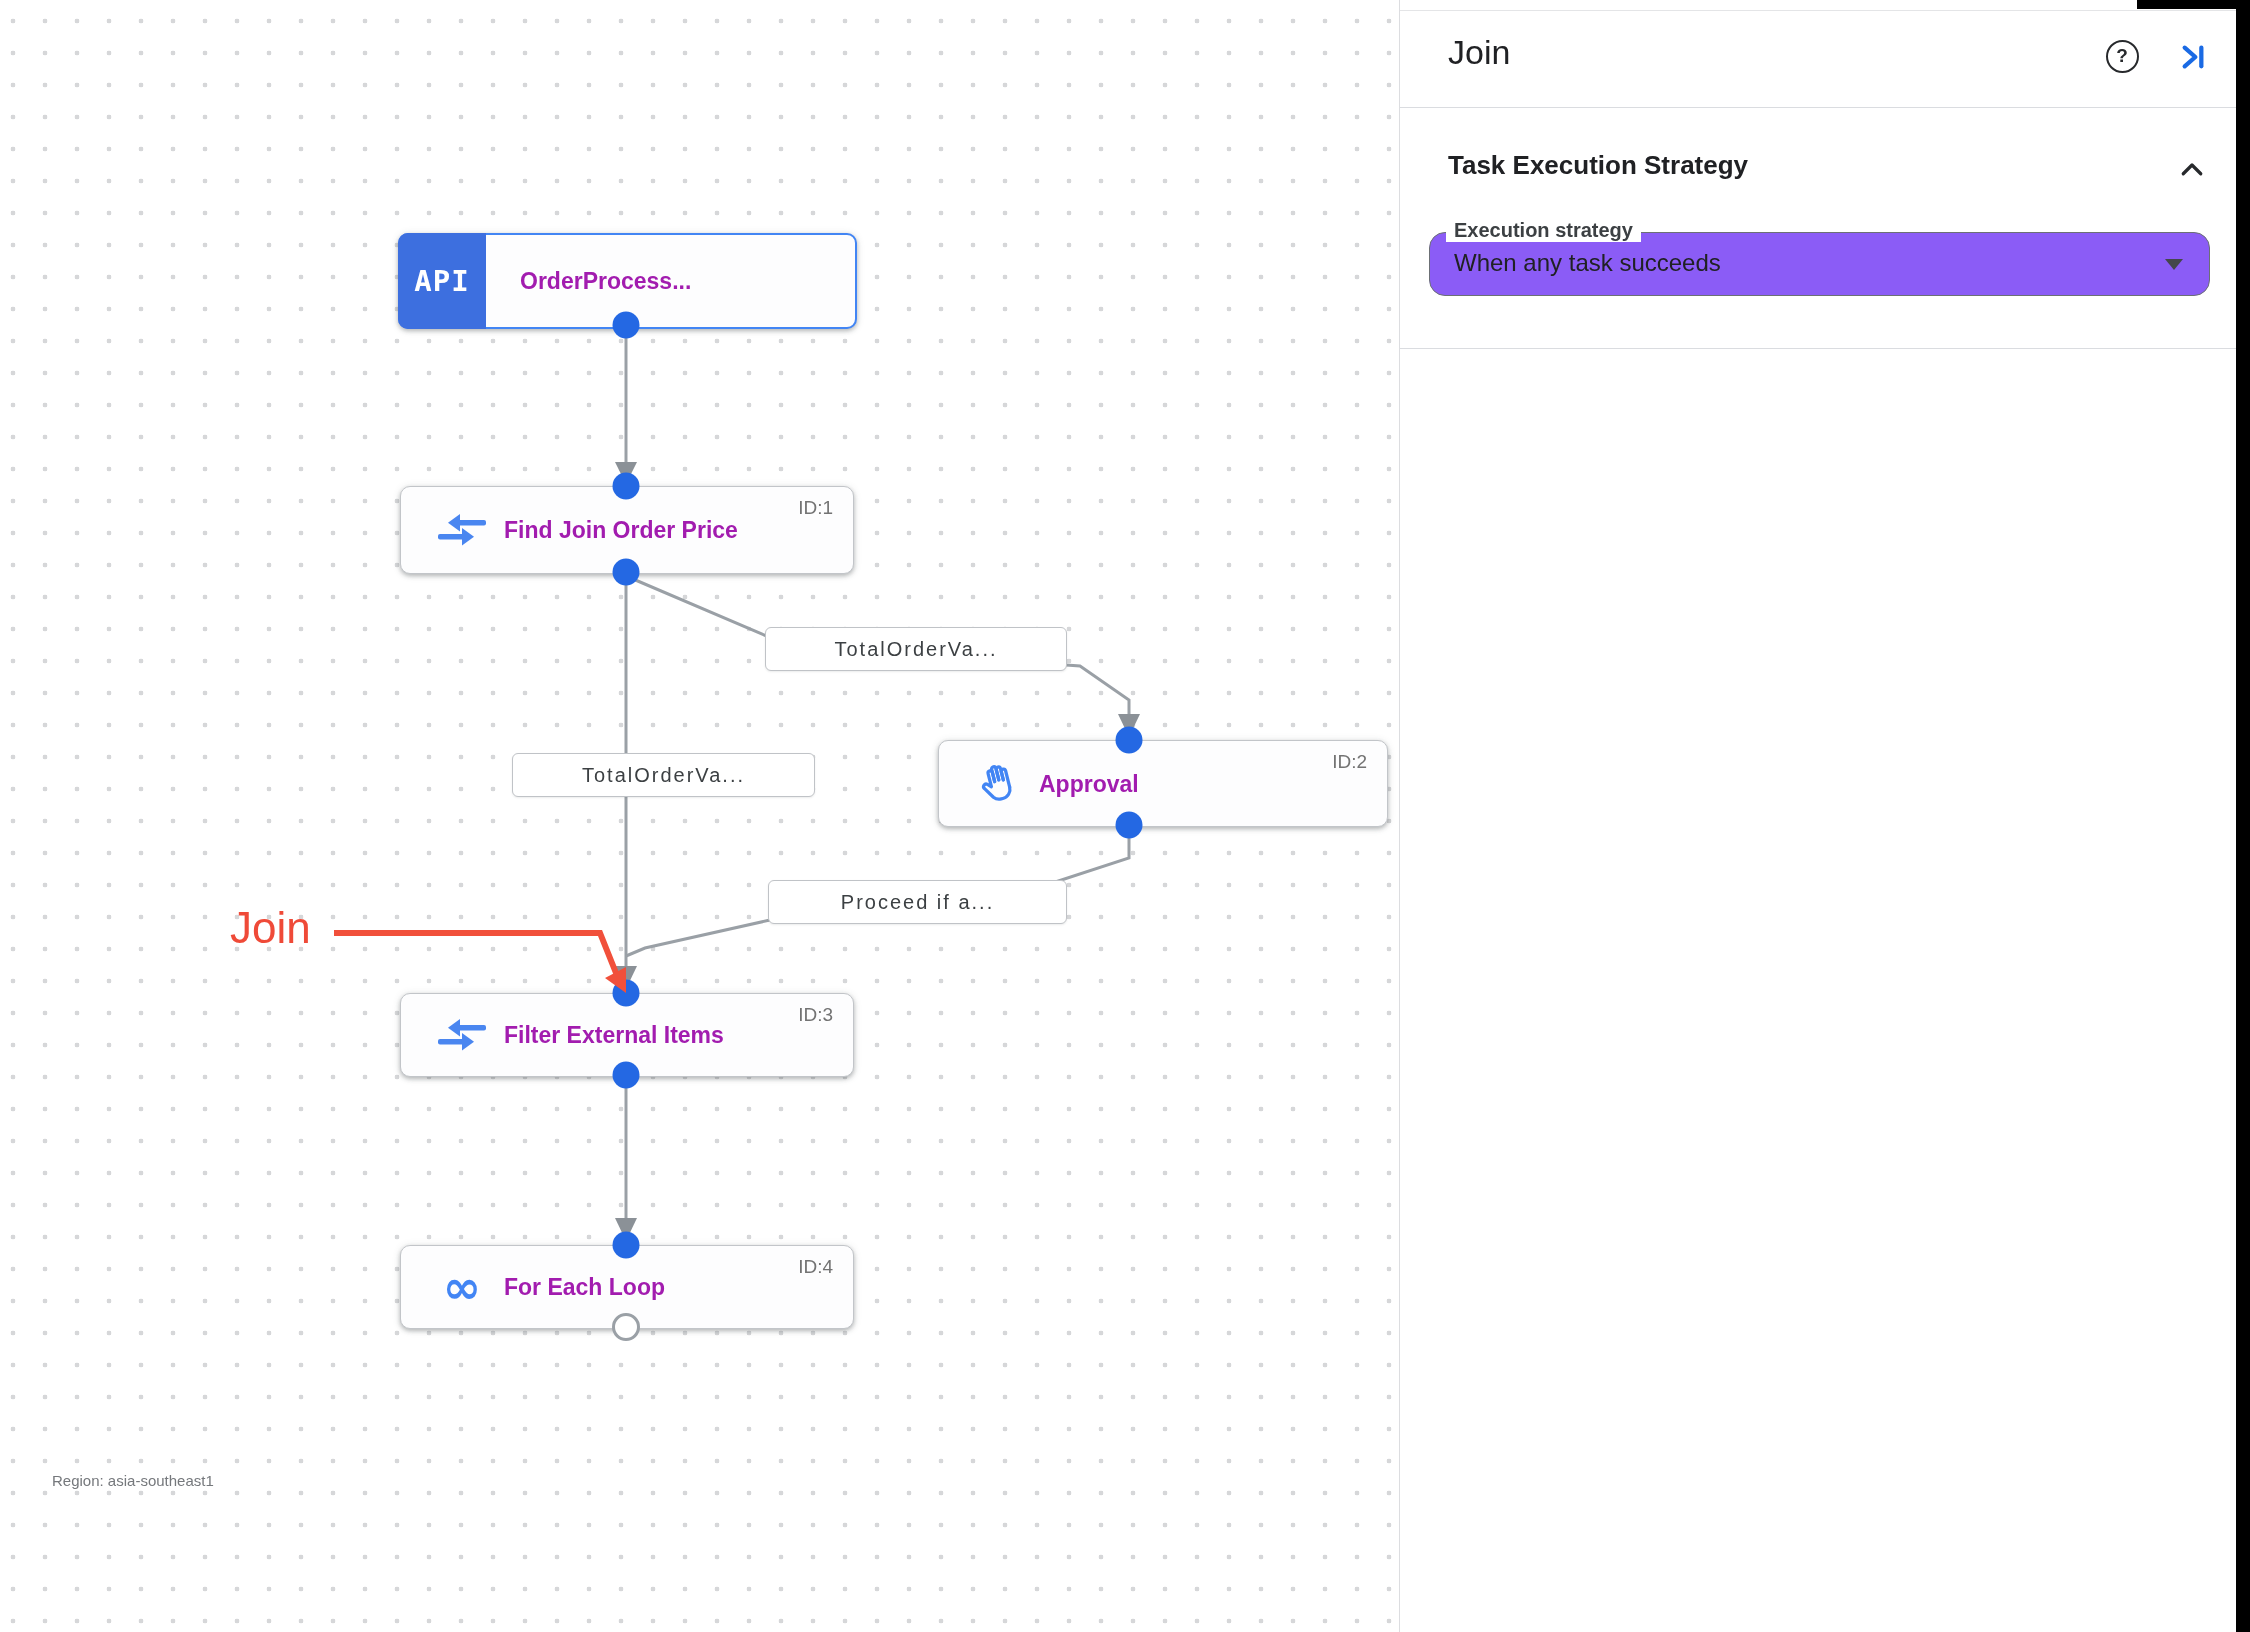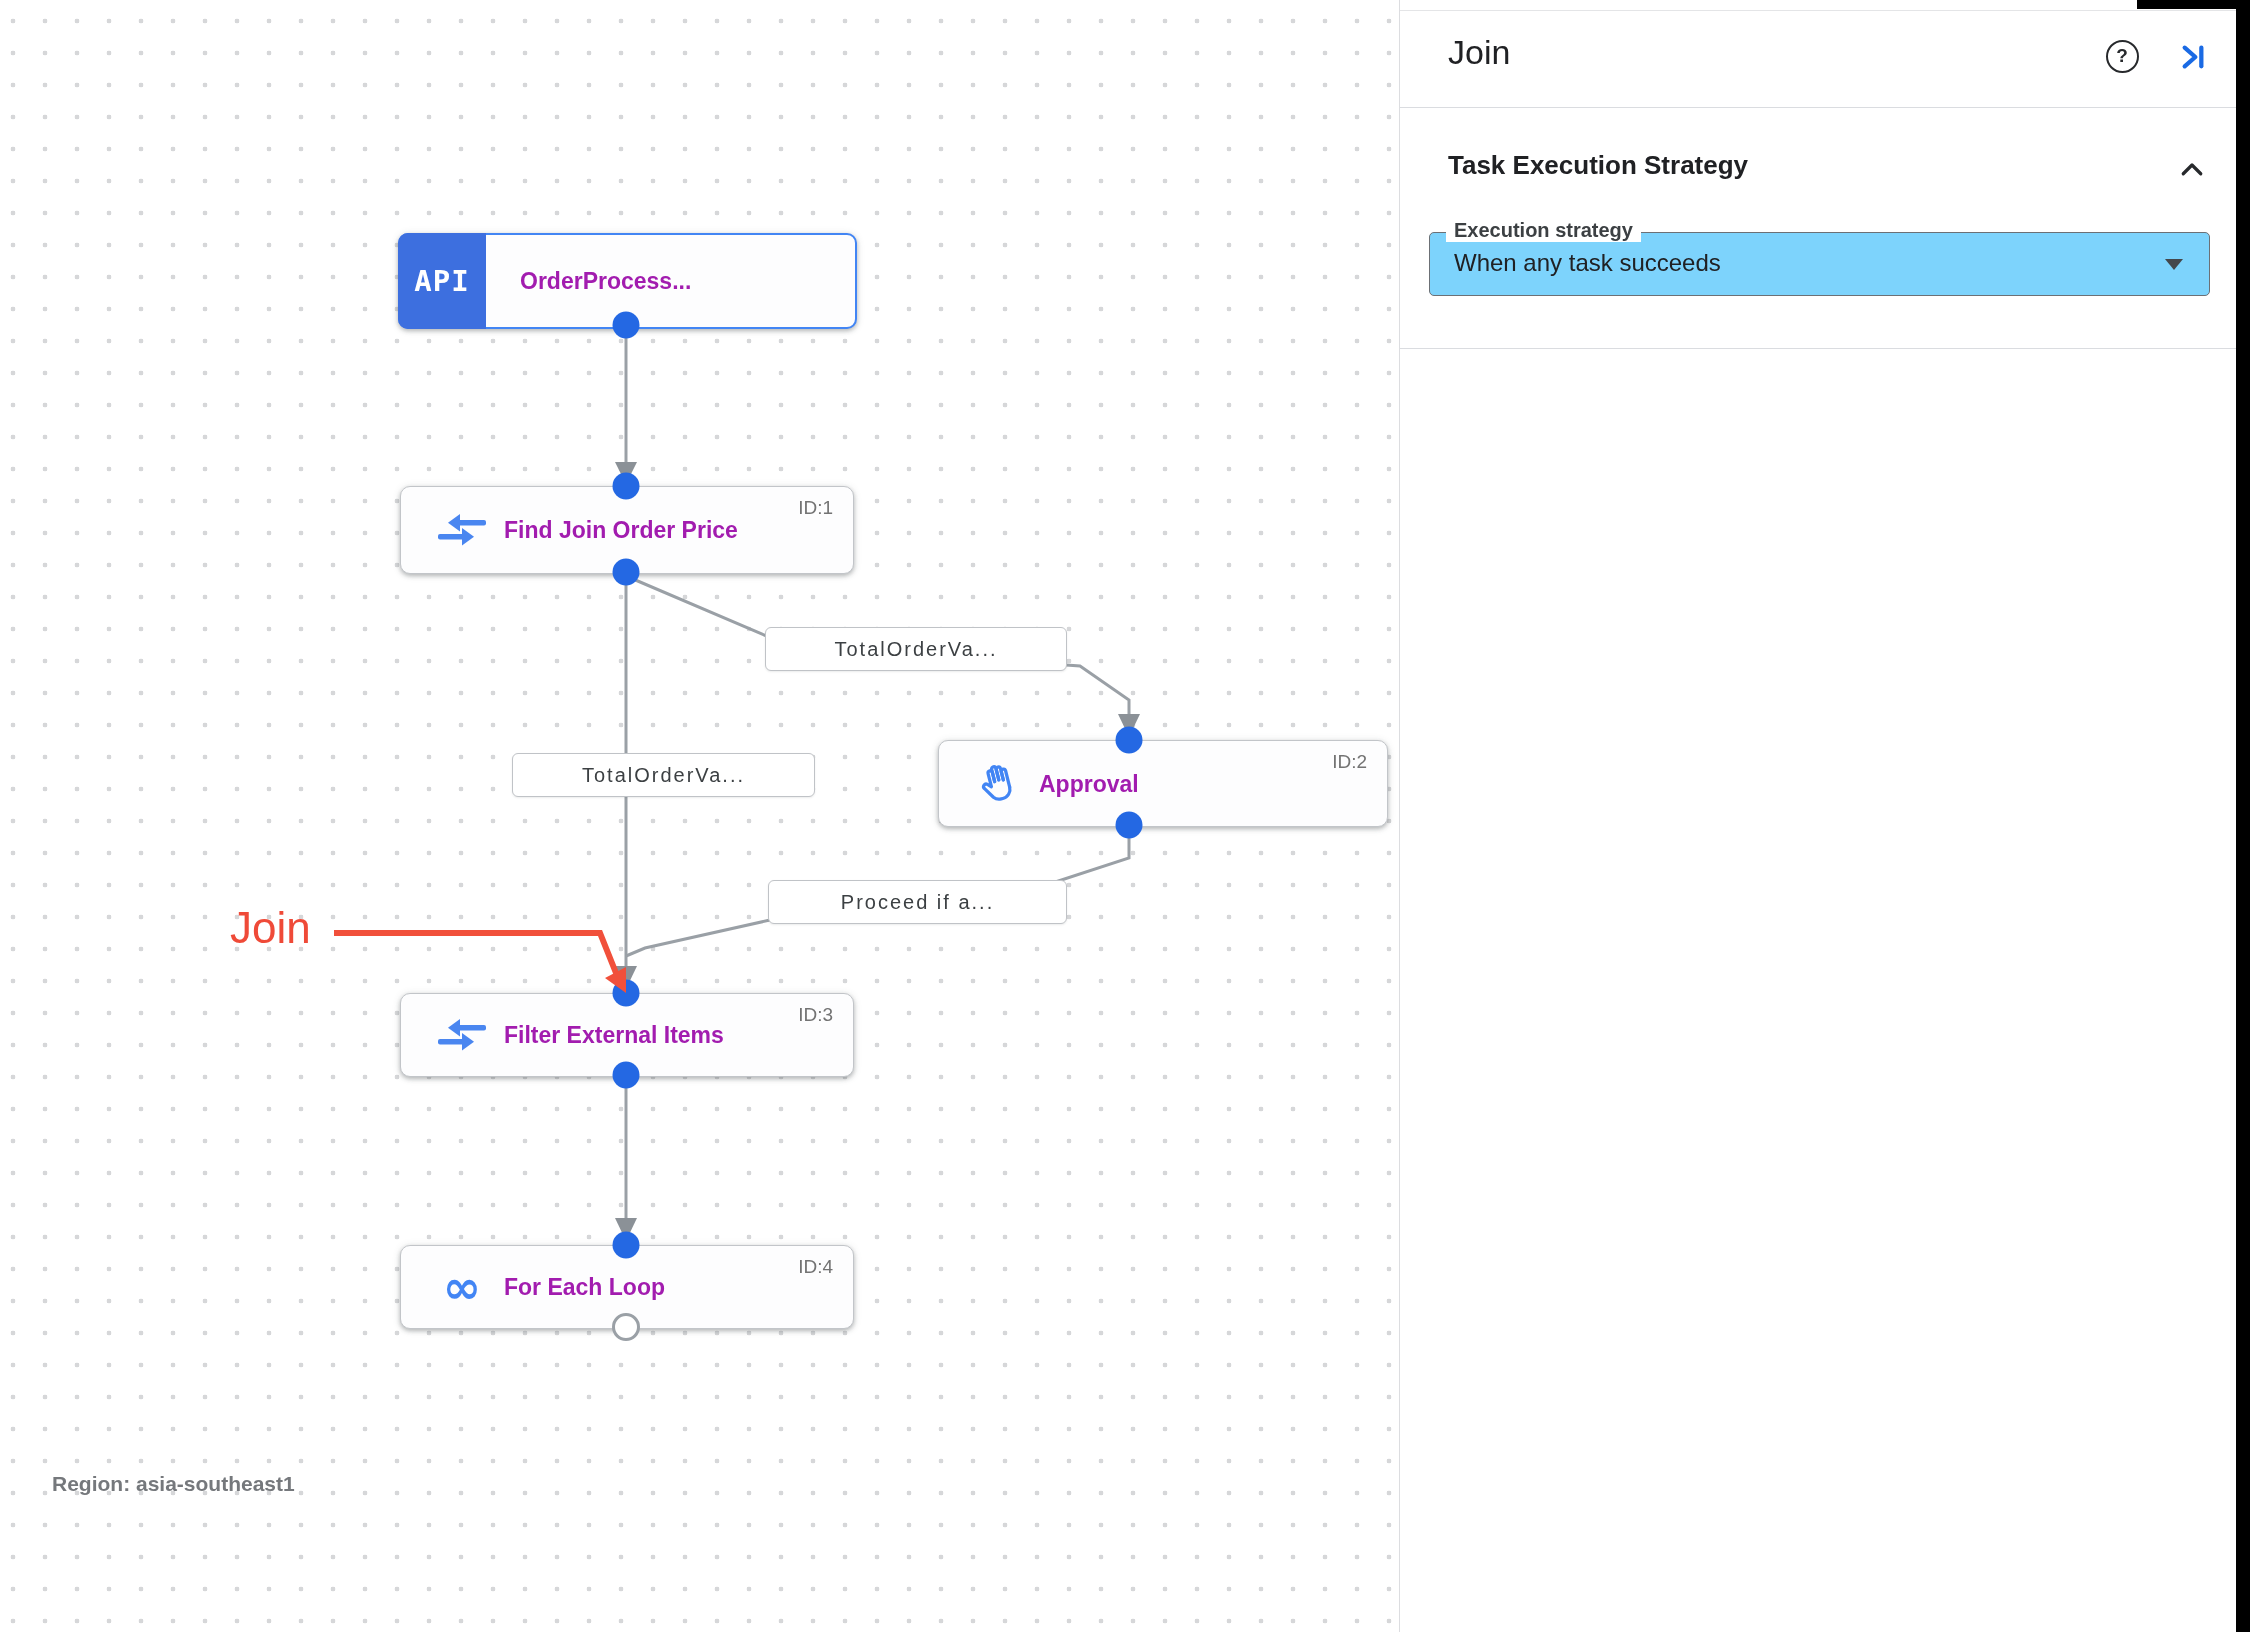--- a/index.html
+++ b/index.html
@@ -28,36 +28,36 @@
   .task-icon{position:absolute;left:34px;top:50%;transform:translateY(-50%);width:54px;height:44px;
         display:flex;align-items:center;justify-content:center;}
   .infinity{font-size:46px;line-height:40px;color:#4285f4;font-weight:700;
         font-family:"DejaVu Sans",sans-serif;}
 
   
   .edge-label{position:absolute;height:42px;background:#fff;border:1.5px solid #c0c3c7;border-radius:6px;
         display:flex;align-items:center;justify-content:center;font-size:20px;font-weight:500;
         color:#3c4043;letter-spacing:2px;white-space:nowrap;box-shadow:0 1px 2px rgba(60,64,67,.1);}
 
-  .region{position:absolute;left:52px;top:1472px;font-size:21px;color:#75787c;font-weight:bold;}
+  .region{position:absolute;left:52px;top:1472px;font-size:15px;color:#75787c;}
 
   .join-note{position:absolute;left:230px;top:903px;font-size:44px;font-weight:500;color:#ef4a38;}
 
   
   .panel{position:absolute;left:1399px;top:0;width:837px;height:1632px;background:#fff;
          border-left:1px solid #dcdde0;}
   .hairline{position:absolute;left:0;width:100%;height:1px;background:#e4e5e7;}
   .panel-title{position:absolute;left:48px;top:33px;font-size:34px;color:#202124;}
   .icon-btn{position:absolute;width:36px;height:36px;display:flex;align-items:center;justify-content:center;cursor:pointer;}
   .help-circle{width:29px;height:29px;border:2.3px solid #27292c;border-radius:50%;
          display:flex;align-items:center;justify-content:center;font-size:19px;font-weight:700;color:#27292c;}
   .divider{position:absolute;left:0;width:100%;height:1px;background:#dadce0;}
   .section-title{position:absolute;left:48px;top:150px;font-size:26px;font-weight:700;color:#202124;}
   .fieldset{position:absolute;left:29px;top:232px;width:779px;height:62px;border:1.6px solid #6c7075;
-         border-radius:5px;background:#7dd3fc;cursor:pointer;}
+         border-radius:16px;background:#8b5cf6;cursor:pointer;}
   .fieldset .legend{position:absolute;left:16px;top:-14px;background:#fff;padding:0 8px;
          font-size:20px;font-weight:700;color:#3c4043;}
   .fieldset .value{position:absolute;left:24px;top:0;line-height:60px;font-size:24px;color:#202124;}
   .caret{position:absolute;right:26px;top:26px;width:0;height:0;
          border-left:9px solid transparent;border-right:9px solid transparent;border-top:11px solid #44474b;}
 
   .black-top{position:absolute;left:2137px;top:0;width:113px;height:9px;background:#000;}
   .black-right{position:absolute;left:2236px;top:0;width:14px;height:1632px;background:#000;}
 </style>
 </head>

